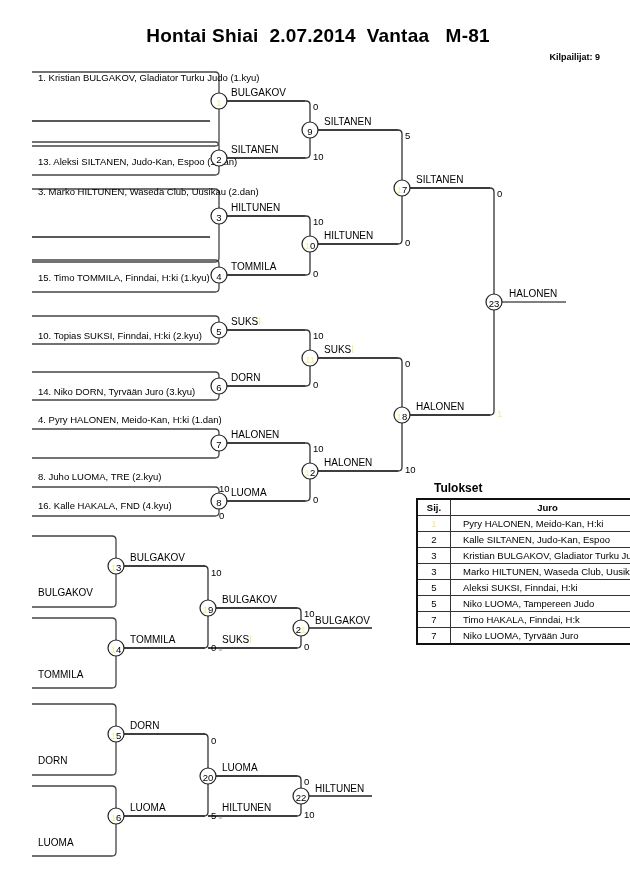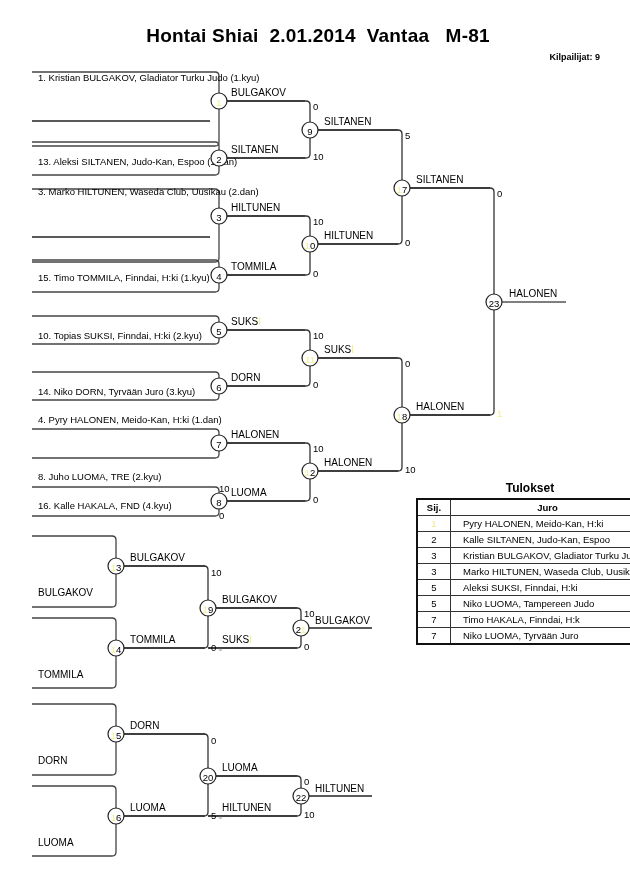--- a/index.html
+++ b/index.html
@@ -10,33 +10,33 @@
   #count { position:absolute; right:30px; top:52px; font-weight:bold; font-size:9px;text-align:center; }
   svg#bracket { position:absolute; left:0; top:0; }
   svg text { font-family:"Liberation Sans", sans-serif; fill:#000; }
   .name { font-size:10px; }
   .entry { font-size:9.5px; }
   .score { font-size:9.5px; }
   .num { font-size:9.5px; text-anchor:middle; dominant-baseline:central; }
   .tiny { font-size:5px; fill:#666; }
   .faint { fill:#f3ef8a; }
   #results { position:absolute; left:416px; top:481px; width:210px; }
-  #results-title { text-align:center; font-weight:bold; font-size:12px; margin-bottom:3px; padding-left:18px; }
+  #results-title { text-align:left; font-weight:bold; font-size:12px; margin-bottom:3px; padding-left:18px; }
   #results table { border-collapse:collapse; border:2px solid #111; font-size:9.5px; width:230px; table-layout:fixed; }
   #results th, #results td { border:1px solid #333; height:15px; padding:0; }
   #results th { font-weight:bold; }
   #results td.sij { text-align:center; width:32px; }
   #results td.nimi { padding-left:12px; white-space:nowrap; overflow:hidden; }
   #results th.sij { width:32px; }
   #results td.sij.faint-cell { color:#f0e88a; }
 </style>
 </head>
 <body>
 
-<div id="title">Hontai Shiai  2.01.2014  Vantaa   M-81</div>
+<div id="title">Hontai Shiai  2.07.2014  Vantaa   M-81</div>
 <div id="count">Kilpailijat: 9</div>
 
 <svg id="bracket" width="630" height="891" viewBox="0 0 630 891">
   <g id="lines" stroke="#222" stroke-width="1.3" fill="none">
       <path d="M32,121 H210" stroke="#222"></path>
       <path d="M32,237 H210" stroke="#222"></path>
       <path d="M32,72 H215 Q219,72 219,76 V142 Q219,146 215,146 H32" stroke="#444"></path>
       <path d="M219,101 H305" stroke="#333"></path>
       <path d="M32,142 H215 Q219,142 219,146 V171 Q219,175 215,175 H32" stroke="#444"></path>
       <path d="M219,158 H305" stroke="#333"></path>

